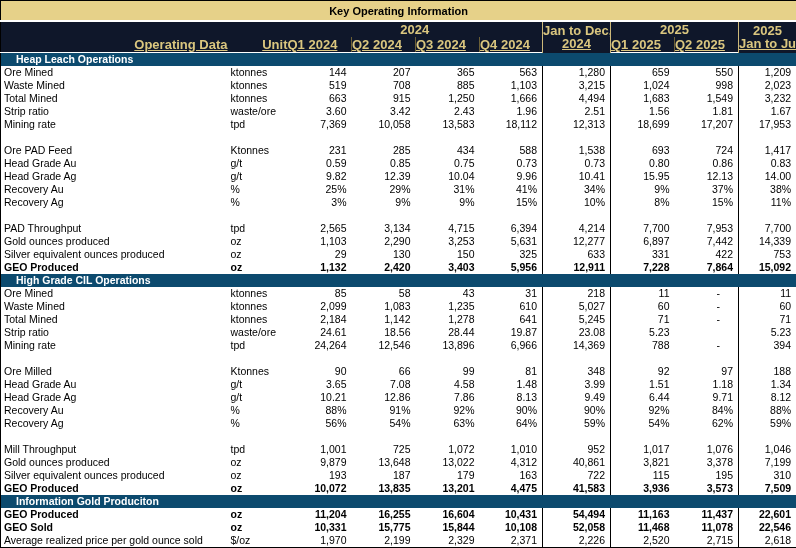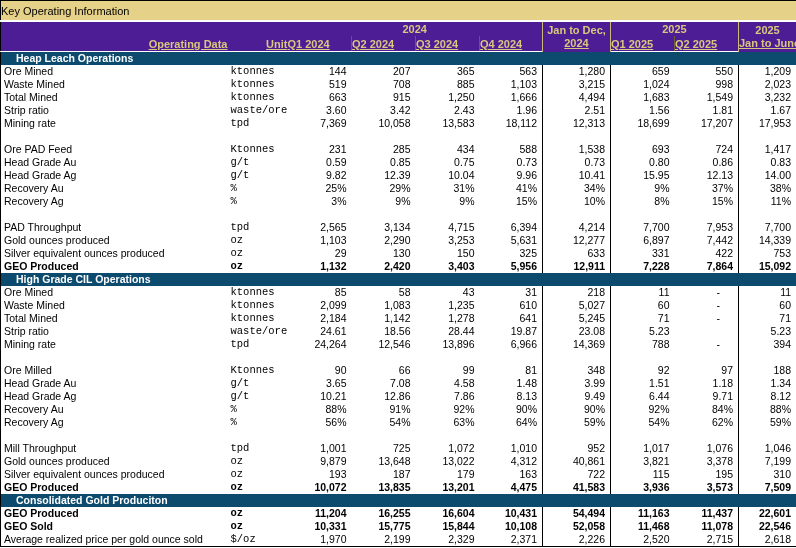--- a/index.html
+++ b/index.html
@@ -1,40 +1,40 @@
 <!DOCTYPE html>
 <html><head>
 <meta charset="utf-8">
 <style>
   html,body{margin:0;padding:0;background:#fff;}
   .wrap{width:796px;}
   table{border-collapse:collapse;table-layout:fixed;width:796px;
         font-family:"Liberation Sans",sans-serif;color:#000;border:1px solid #000;}
   td{padding:0;overflow:hidden;white-space:nowrap;vertical-align:middle;}
   
-  tr.banner-row td{background:#E6D189;color:#000;text-align:left;font-weight:normal;
+  tr.banner-row td{background:#E6D189;color:#000;text-align:center;font-weight:bold;
         font-size:11px;height:19px;border:1px solid #000;border-bottom:2px solid #fff;}
   
-  tr.hrow td{background:#4c1d95;color:#DAC67F;font-weight:bold;font-size:11px;}
+  tr.hrow td{background:#0f172a;color:#DAC67F;font-weight:bold;font-size:13px;}
   tr.group-row td{height:14px;text-align:center;}
   tr.col-row td{height:15px;border-bottom:1px solid #fff;}
   tr.col-row td{text-decoration:underline;}
   .hl{text-align:right;padding-left:3px;}
   .hc{text-align:left;}
   .jd{border-left:1px solid #CDB97A;border-right:1px solid #CDB97A;}
   .jj{border-left:1px solid #CDB97A;}
   .jd span,.jj span{display:block;line-height:13px;text-decoration:none;}
   .jd span.l2,.jj span.l2{text-decoration:underline;}
   .qd{border-right:1px solid #6b5f36;}
   
   tbody td{font-size:10.5px;height:13px;line-height:13px;background:#fff;}
   tr.section-row td{background:#0c4a6e;color:#fff;font-weight:bold;font-size:10.5px;
         height:13px;text-align:left;padding-left:15px;}
   td.lbl{text-align:left;padding-left:3px;}
-  td.unit{text-align:left;padding-left:3px;font-family:Liberation Mono, monospace;}
+  td.unit{text-align:left;padding-left:3px;}
   td.num{text-align:right;padding-right:5px;}
   td.bl{border-left:1px solid #000;}
   td.br{border-right:1px solid #000;}
   td.dash{padding-right:18px;}
   tr.bold-row td{font-weight:bold;}
 </style>
 </head>
 <body>
 
 <div class="wrap">
@@ -464,21 +464,21 @@
           <td class="num">10,072</td>
           <td class="num">13,835</td>
           <td class="num">13,201</td>
           <td class="num">4,475</td>
           <td class="num bl br">41,583</td>
           <td class="num">3,936</td>
           <td class="num">3,573</td>
           <td class="num bl">7,509</td>
         </tr>
         <tr class="section-row">
-          <td colspan="10">Consolidated Gold Produciton</td>
+          <td colspan="10">Information Gold Produciton</td>
         </tr>
         <tr class="bold-row">
           <td class="lbl">GEO Produced</td>
           <td class="unit">oz</td>
           <td class="num">11,204</td>
           <td class="num">16,255</td>
           <td class="num">16,604</td>
           <td class="num">10,431</td>
           <td class="num bl br">54,494</td>
           <td class="num">11,163</td>

